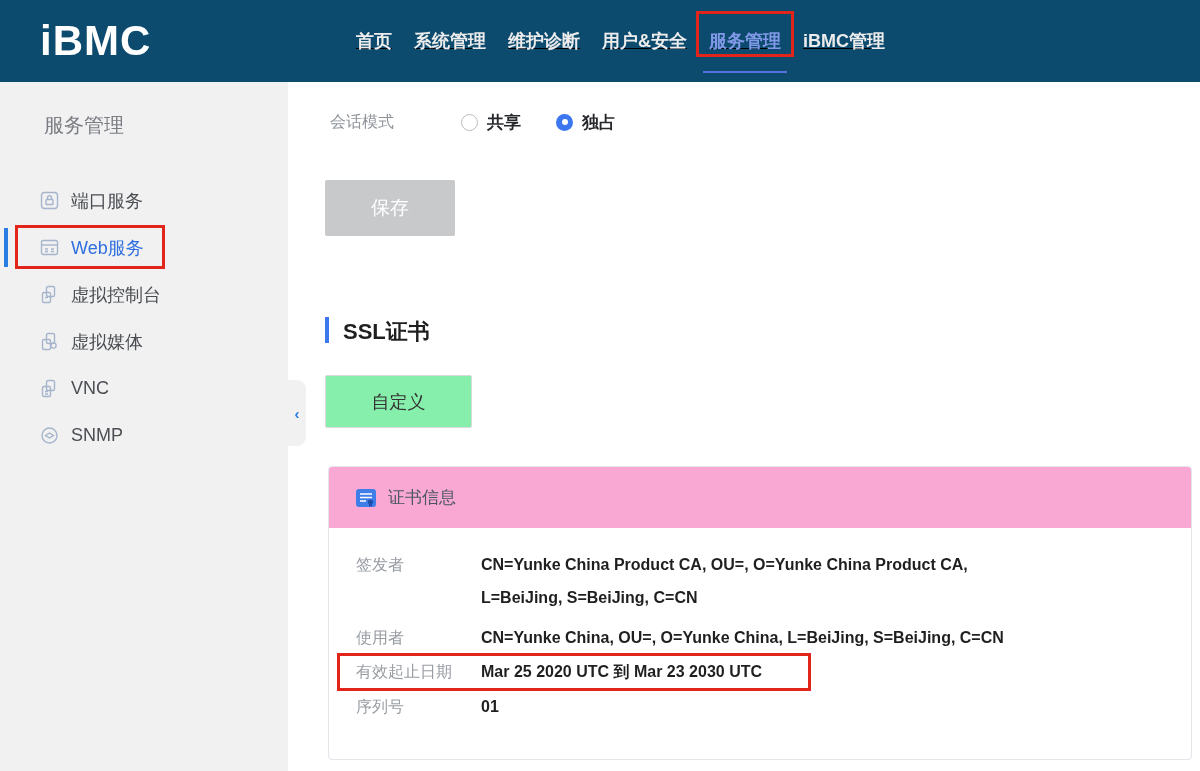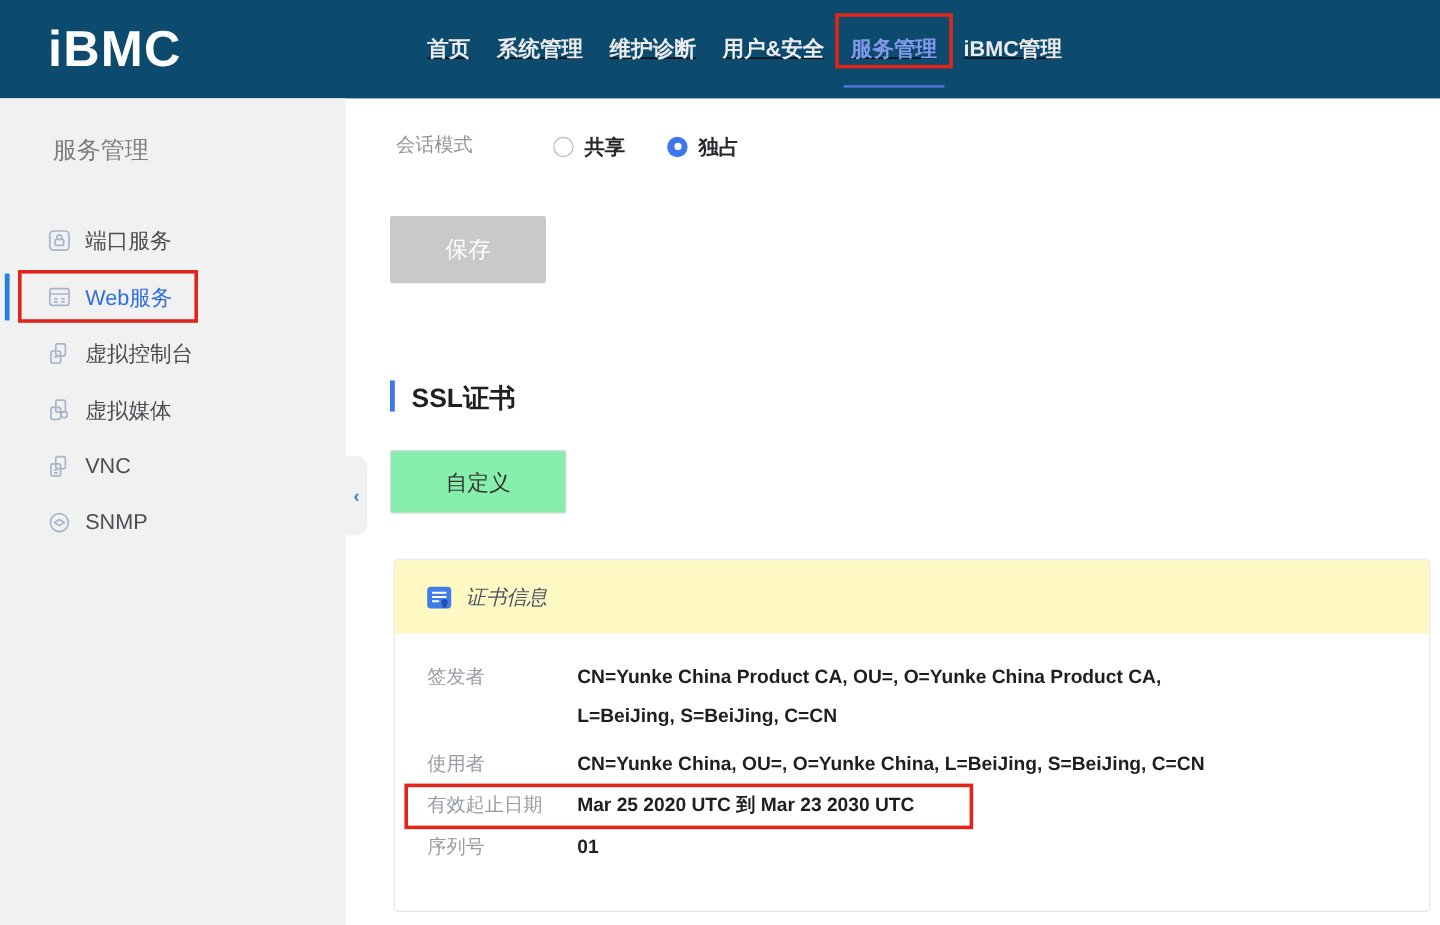--- a/index.html
+++ b/index.html
@@ -55,22 +55,22 @@
   .ssl-bar { width:4px; height:26px; background:#3c77f0; }
   .ssl-title { margin-left:14px; font-size:22px; font-weight:bold; color:#1f1f1f; }
 
   .custom-btn { position:absolute; left:325px; top:375px; width:147px; height:53px; background:#86efac;
                 border:1px solid #d9d9d9; border-radius:2px; color:#333; font-size:18px; cursor:pointer;
                 display:flex; align-items:center; justify-content:center; font-family:inherit; }
 
   
   .cert-panel { position:absolute; left:328px; top:466px; width:864px; height:294px;
                 border:1px solid #e2e6ea; border-radius:4px; background:#fff; }
-  .cert-head { position:absolute; left:0; top:0; right:0; height:61px; background:#fef9c3;
-               border-radius:3px 3px 0 0; display:flex; align-items:center; padding-left:26px;font-style:italic; }
+  .cert-head { position:absolute; left:0; top:0; right:0; height:61px; background:#f9a8d4;
+               border-radius:3px 3px 0 0; display:flex; align-items:center; padding-left:26px; }
   .cert-head .c-icon { width:22px; height:22px; margin-right:11px; }
   .cert-head .c-icon svg { display:block; width:22px; height:22px; }
   .cert-title { font-size:17px; color:#4b5563; }
 
   .cert-row { position:absolute; left:0; right:0; }
   .cert-row .r-label { position:absolute; left:27px; top:0; width:122px; font-size:16px; color:#989da3; line-height:33px; }
   .cert-row .r-value { position:absolute; left:152px; top:0; width:562px; font-size:16px; font-weight:600;
                        color:#1f1f1f; line-height:33px; word-break:break-word; }
   .cert-row.row0 { top:81px; }
   .cert-row.row1 { top:154px; }

